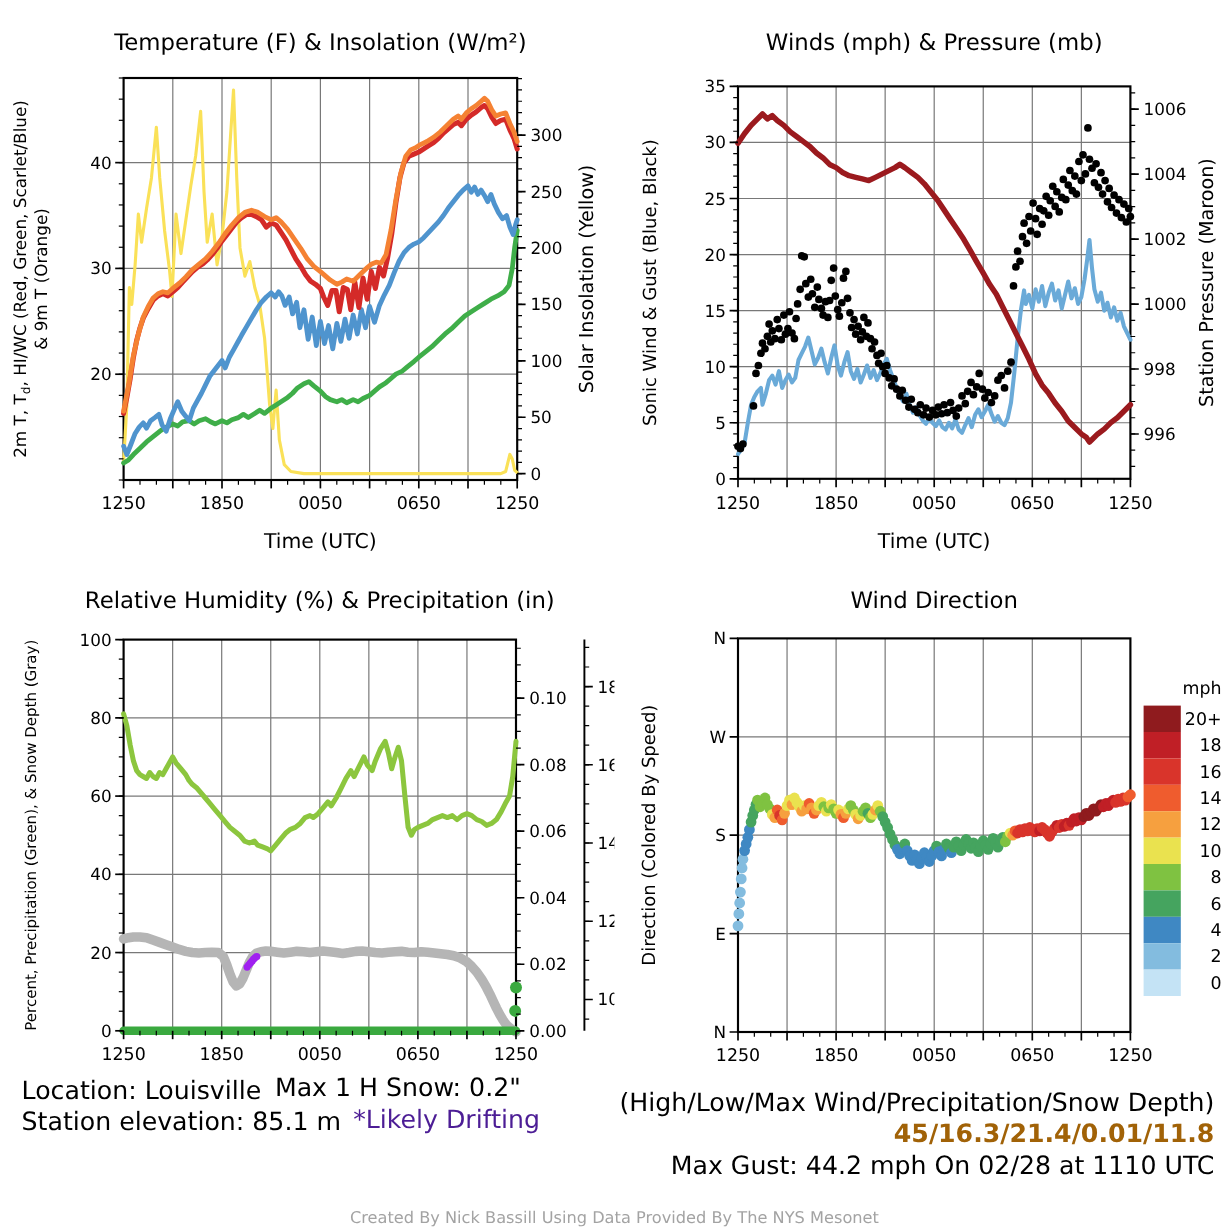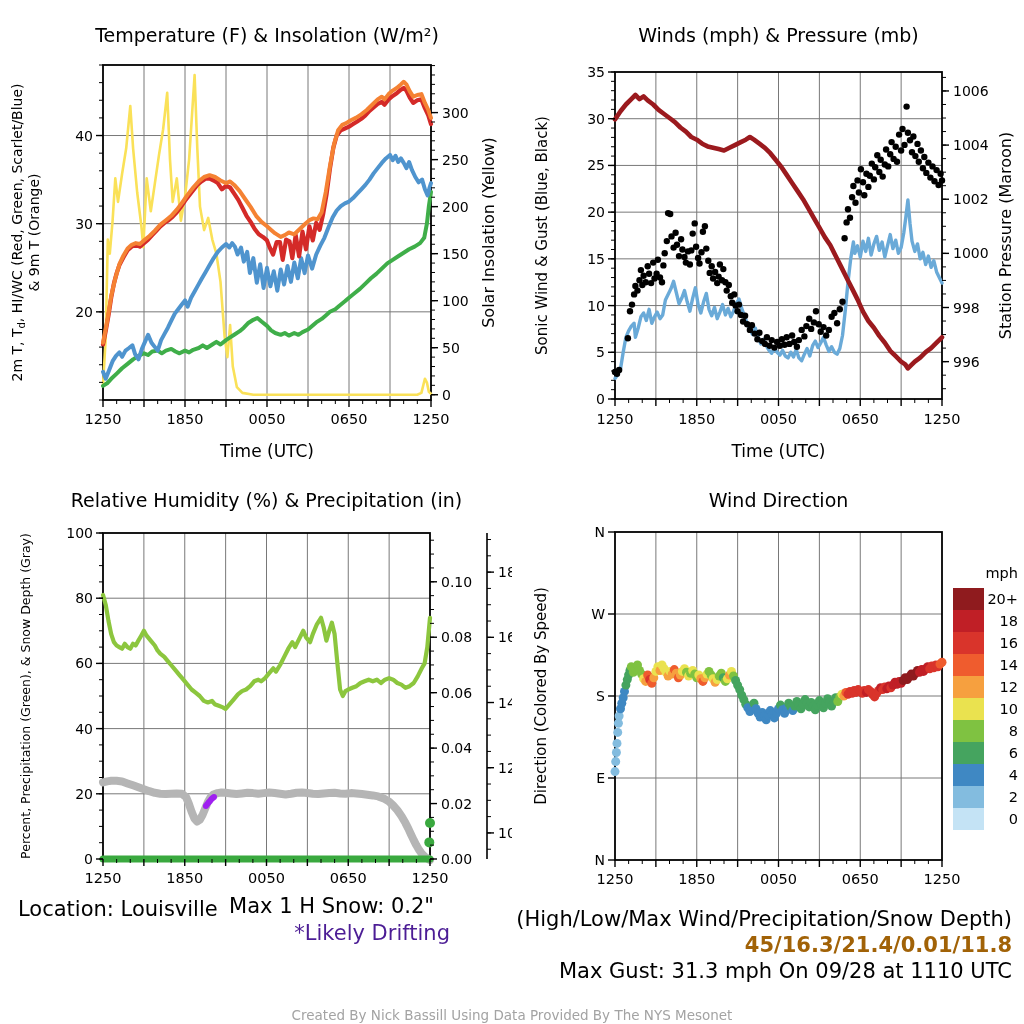--- a/index.html
+++ b/index.html
@@ -852,25 +852,26 @@
       <text x="506" y="300" fill="#000" font-size="14.5" font-family="&quot;DejaVu Sans&quot;, sans-serif" text-anchor="end">4</text>
       <rect x="441" y="306" width="31" height="22" fill="#83bcdf"></rect>
       <text x="506" y="322" fill="#000" font-size="14.5" font-family="&quot;DejaVu Sans&quot;, sans-serif" text-anchor="end">2</text>
       <rect x="441" y="328" width="31" height="22" fill="#c4e3f5"></rect>
       <text x="506" y="344" fill="#000" font-size="14.5" font-family="&quot;DejaVu Sans&quot;, sans-serif" text-anchor="end">0</text>
       <text x="266.5" y="27" fill="#000" font-size="19" font-family="&quot;DejaVu Sans&quot;, sans-serif" text-anchor="middle">Wind Direction</text>
     </svg>
 
   <div id="f-left" class="ftext">
     <div>Location: Louisville</div>
+    <div>Station elevation: 85.1 m</div>
   </div>
 
   <div id="f-snow" class="ftext right-align">Max 1 H Snow: 0.2"</div>
   <div id="f-drift" class="ftext right-align">*Likely Drifting</div>
 
   <div id="f-right" class="ftext right-align">
     <div>(High/Low/Max Wind/Precipitation/Snow Depth)</div>
     <div class="red">45/16.3/21.4/0.01/11.8</div>
-    <div>Max Gust: 31.3 mph On 09/28 at 1110 UTC</div>
+    <div>Max Gust: 44.2 mph On 02/28 at 1110 UTC</div>
   </div>
 
   <div id="f-credit" class="ftext">Created By Nick Bassill Using Data Provided By The NYS Mesonet</div>
 </div>
 
 </body></html>

